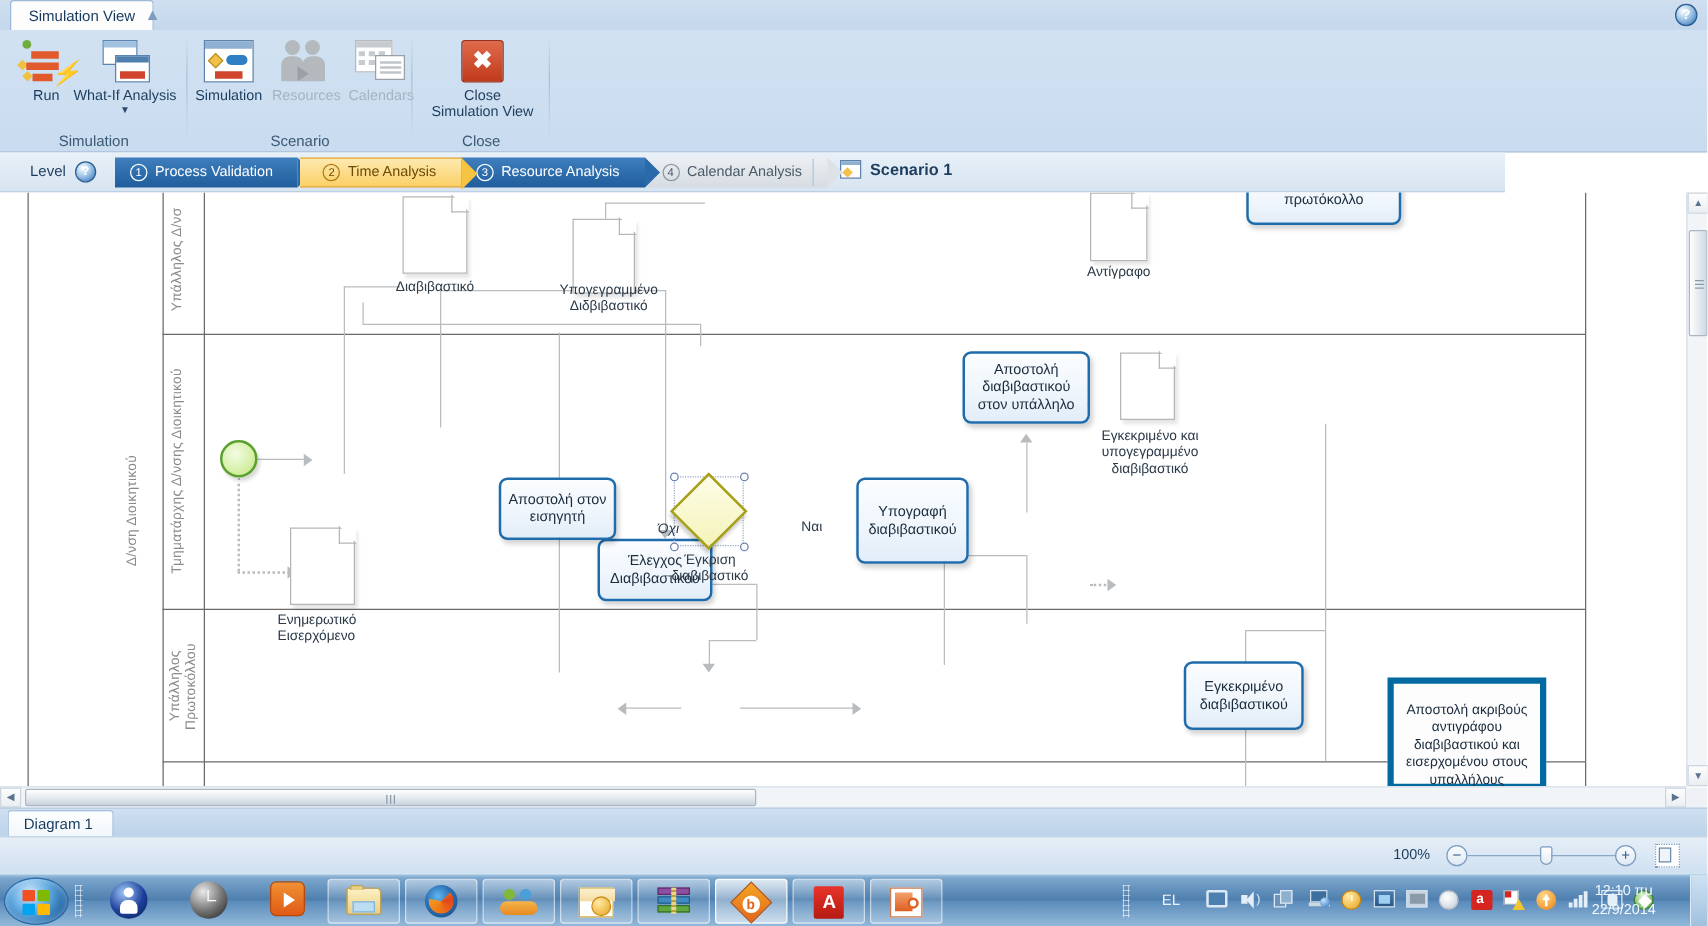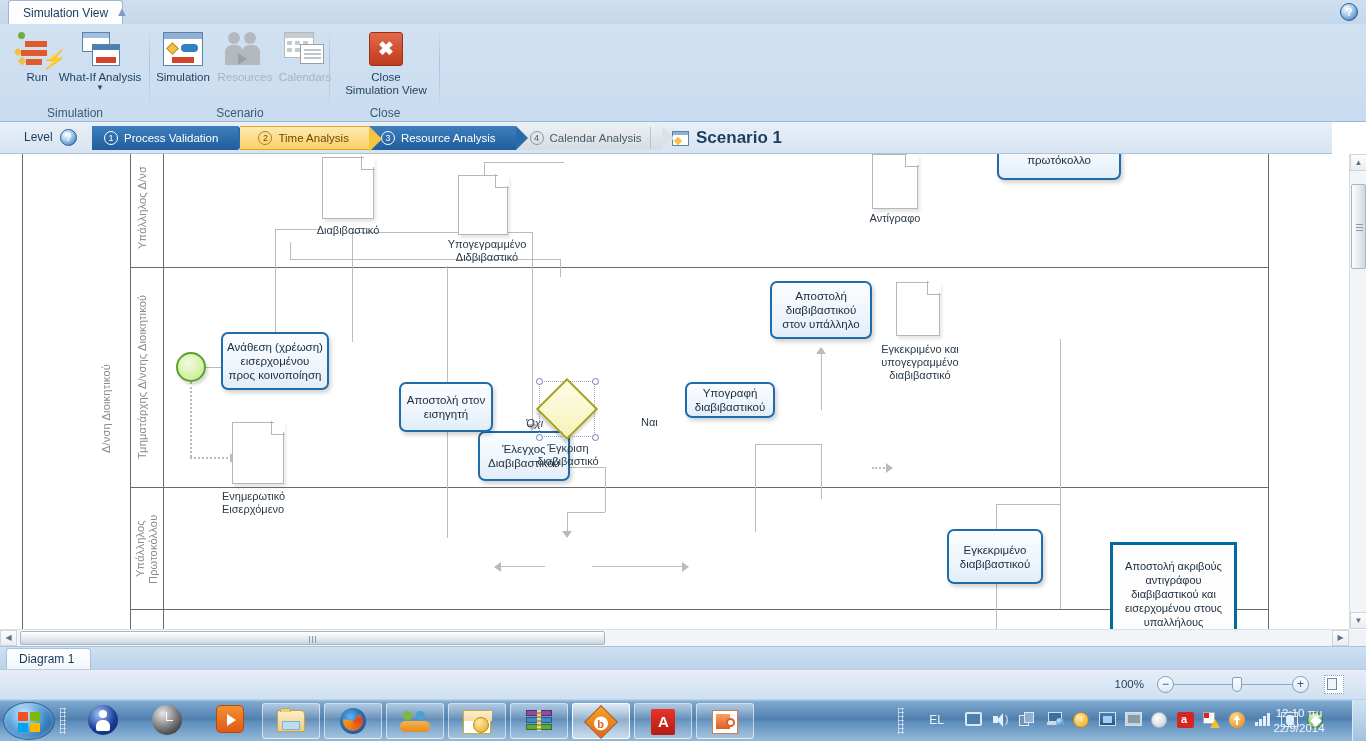--- a/index.html
+++ b/index.html
@@ -99,21 +99,21 @@
   .ic-cal .g{position:absolute;width:5px;height:4px;background:#c6cbd0;}
   .ic-cal .doc{position:absolute;left:16px;top:12px;width:24px;height:20px;background:#fff;border:1px solid #9aa0a6;}
   .ic-cal .doc i{position:absolute;left:3px;display:block;height:2px;width:17px;background:#c0c5ca;}
 
   .ic-close { width:34px;height:34px;margin:0 auto; background:linear-gradient(to bottom,#e06a4a,#c03a1c);
     border:1px solid #9e2f16; border-radius:3px; color:#fff; font-size:19px; font-weight:bold;
     line-height:32px; text-align:center; }
 
   
   .levelbar {
-    position:absolute; left:0; top:122px; width:1332px; height:32px;
+    position:absolute; left:0; top:122px; width:1204px; height:32px;
     background: linear-gradient(to bottom,#e8f0f8,#d7e4f1);
     border-bottom:1px solid #a9c2da;
     text-decoration:underline;
   }
   .level-label { position:absolute; left:24px; top:8px; font-size:12px; color:#1c3d5e; }
   .level-help {
     position:absolute; left:60px; top:7px; width:17px; height:17px; border-radius:50%;
     background: radial-gradient(circle at 35% 30%, #ffffff 0%, #9fc6e8 45%, #2a6bb0 100%);
     border:1px solid #2a5c8f; color:#fff; font-size:10px; font-weight:bold;
     text-align:center; line-height:15px;
@@ -144,21 +144,21 @@
   .chev.cur .num { border-color:#b07d12; color:#6b4a06; }
   .chev.pend { background:linear-gradient(to bottom,#eceff2,#d6dce2); color:#4a5a68; margin-left:2px;}
   .chev.pend::after {
     content:""; position:absolute; right:-12px; top:0; width:0;height:0;
     border-left:12px solid #dde2e7; border-top:12px solid transparent; border-bottom:12px solid transparent; z-index:2;
   }
   .chev.pend .num { border-color:#8a97a4; color:#4a5a68; }
   .scenario-sep { position:absolute; left:650px; top:5px; width:1px; height:22px; background:#aec5dc; }
   .scenario {
     position:absolute; left:672px; top:6px; display:flex; align-items:center;
-    font-size:17px; font-weight:bold; color:#1c3d5e;
+    font-size:13px; font-weight:bold; color:#1c3d5e;
   }
   .sc-icon {
     width:17px;height:15px;border:1px solid #5b83ad;background:#fff;margin-right:7px;position:relative;
   }
   .sc-icon::before{content:"";position:absolute;left:0;top:0;right:0;height:3px;background:#8fb0d0;}
   .sc-icon::after{content:"";position:absolute;left:2px;top:6px;width:6px;height:6px;background:#f3c04a;transform:rotate(45deg);}
 
   
   .canvas-wrap {
     position:absolute; left:0; top:154px; width:1366px; height:475px;
@@ -238,21 +238,21 @@
   .sel-box {
     position:absolute; border:1px dotted #9aa8c4;
   }
   .handle {
     position:absolute; width:7px; height:7px; border-radius:50%;
     background:#fff; border:1px solid #6d82ad;
   }
   .gw-label { position:absolute; text-align:center; font-size:11px; color:#2b3a48; line-height:13px; }
   .flow-label { position:absolute; font-size:11px; color:#2b3a48; }
   .annotation {
-    position:absolute; background:#fdfdfd; border:3px solid #0369a1;
+    position:absolute; background:#fdfdfd; border:5px solid #0369a1;
     font-size:11px; color:#1a2b3c; line-height:14px; text-align:center;
     padding:14px 8px 4px 8px;
   }
 
   
   .cn { position:absolute; background:#b9bcbf; }
   .cn.h { height:1px; } .cn.v { width:1px; }
   .ar-down { position:absolute; width:0;height:0;border-left:5px solid transparent;border-right:5px solid transparent;border-top:7px solid #b9bcbf; }
   .ar-up   { position:absolute; width:0;height:0;border-left:5px solid transparent;border-right:5px solid transparent;border-bottom:7px solid #b9bcbf; }
   .ar-right{ position:absolute; width:0;height:0;border-top:5px solid transparent;border-bottom:5px solid transparent;border-left:7px solid #b9bcbf; }
@@ -533,47 +533,44 @@
     <div class="docshape" style="left:322px; top:3px; width:52px; height:62px;">
       <div class="paper"></div>
         <div class="foldline"></div>
     </div>
     <div class="doc-label" style="left:292px; top:70px; width:112px;">Διαβιβαστικό</div>
 
     <div class="docshape" style="left:458px; top:21px; width:50px; height:60px;">
       <div class="paper"></div>
         <div class="foldline"></div>
     </div>
-    <div class="doc-label" style="left:432px; top:84px; width:110px;">Υπογεγραμμένο Διδβιβαστικό</div>
+    <div class="doc-label" style="left:432px; top:72px; width:110px;">Υπογεγραμμένο Διδβιβαστικό</div>
 
     <div class="docshape" style="left:872px; top:0px; width:46px; height:55px;">
       <div class="paper"></div>
         <div class="foldline"></div>
     </div>
     <div class="doc-label" style="left:856px; top:58px; width:78px;">Αντίγραφο</div>
 
     <div class="task" style="left:997px; top:-14px; width:124px; height:40px;">
       <span>πρωτόκολλο</span>
     </div>
 
     <div class="startevent" style="left:176px; top:198px;"></div>
 
-    <div class="task" style="left:221px; top:178px; width:108px; height:58px;">
-      <span>Ανάθεση (χρέωση) εισερχομένου προς κοινοποίηση</span>
-    </div>
 
     <div class="task" style="left:478px; top:277px; width:92px; height:50px;">
       <span>Έλεγχος Διαβιβαστικού</span>
     </div>
 
     <div class="task" style="left:399px; top:228px; width:94px; height:50px;">
       <span>Αποστολή στον εισηγητή</span>
     </div>
 
-    <div class="task" style="left:685px; top:228px; width:90px; height:36px;">
+    <div class="task" style="left:685px; top:228px; width:90px; height:69px;">
       <span>Υπογραφή διαβιβαστικού</span>
     </div>
 
     <div class="task" style="left:770px; top:127px; width:102px; height:58px;">
       <span>Αποστολή διαβιβαστικού στον υπάλληλο</span>
     </div>
 
     <div class="docshape" style="left:896px; top:128px; width:44px; height:54px;">
       <div class="paper"></div>
         <div class="foldline"></div>

